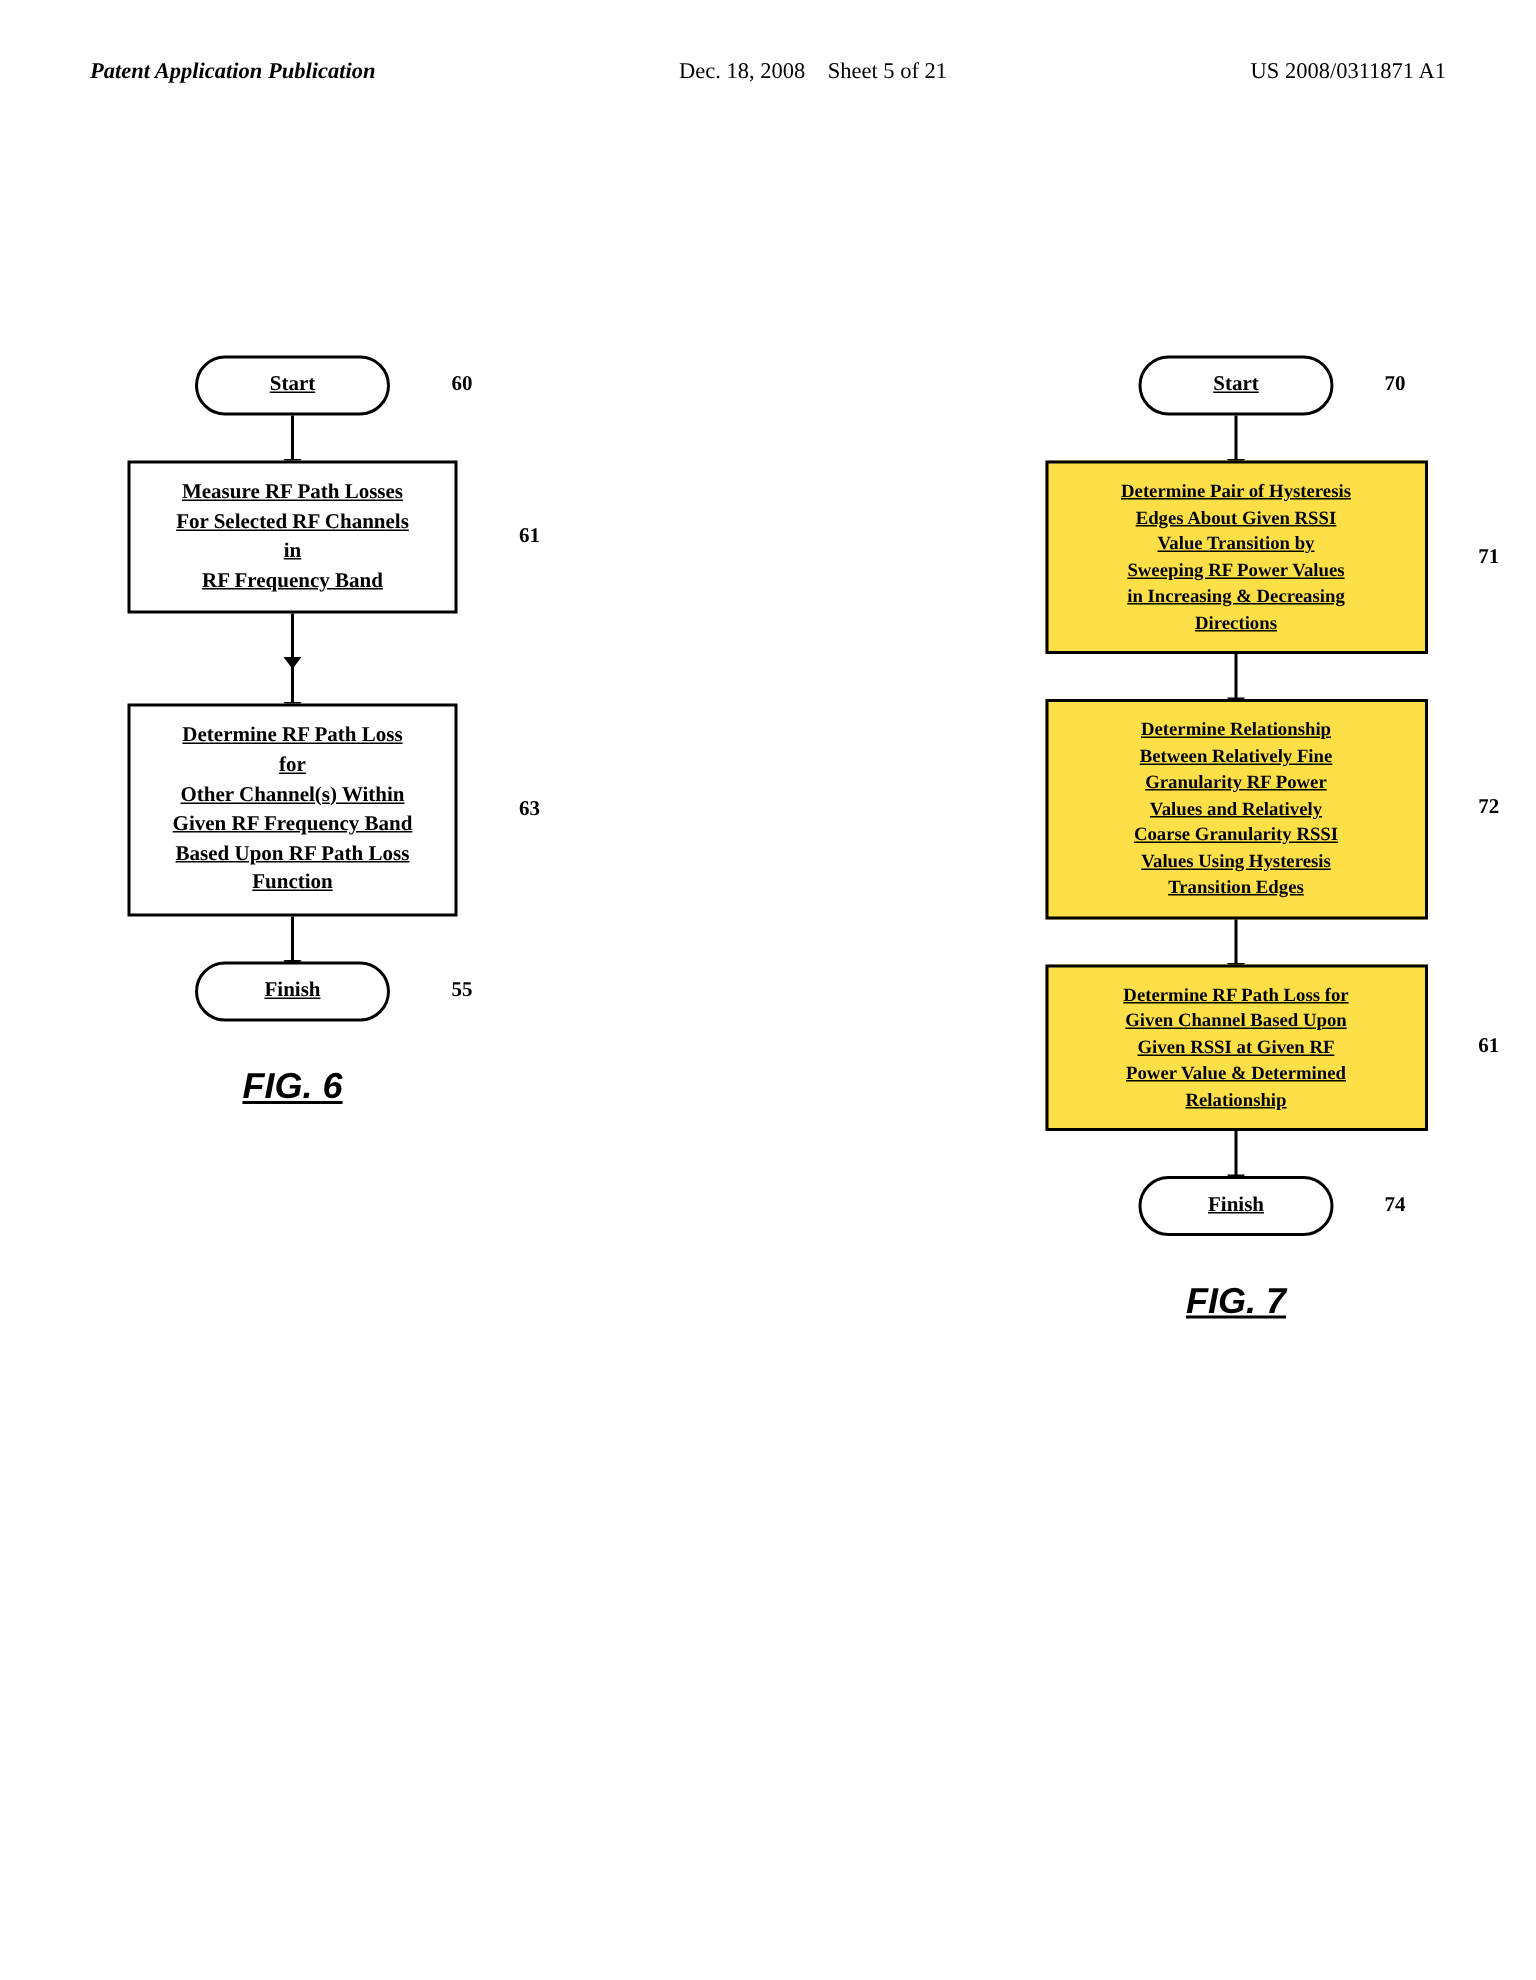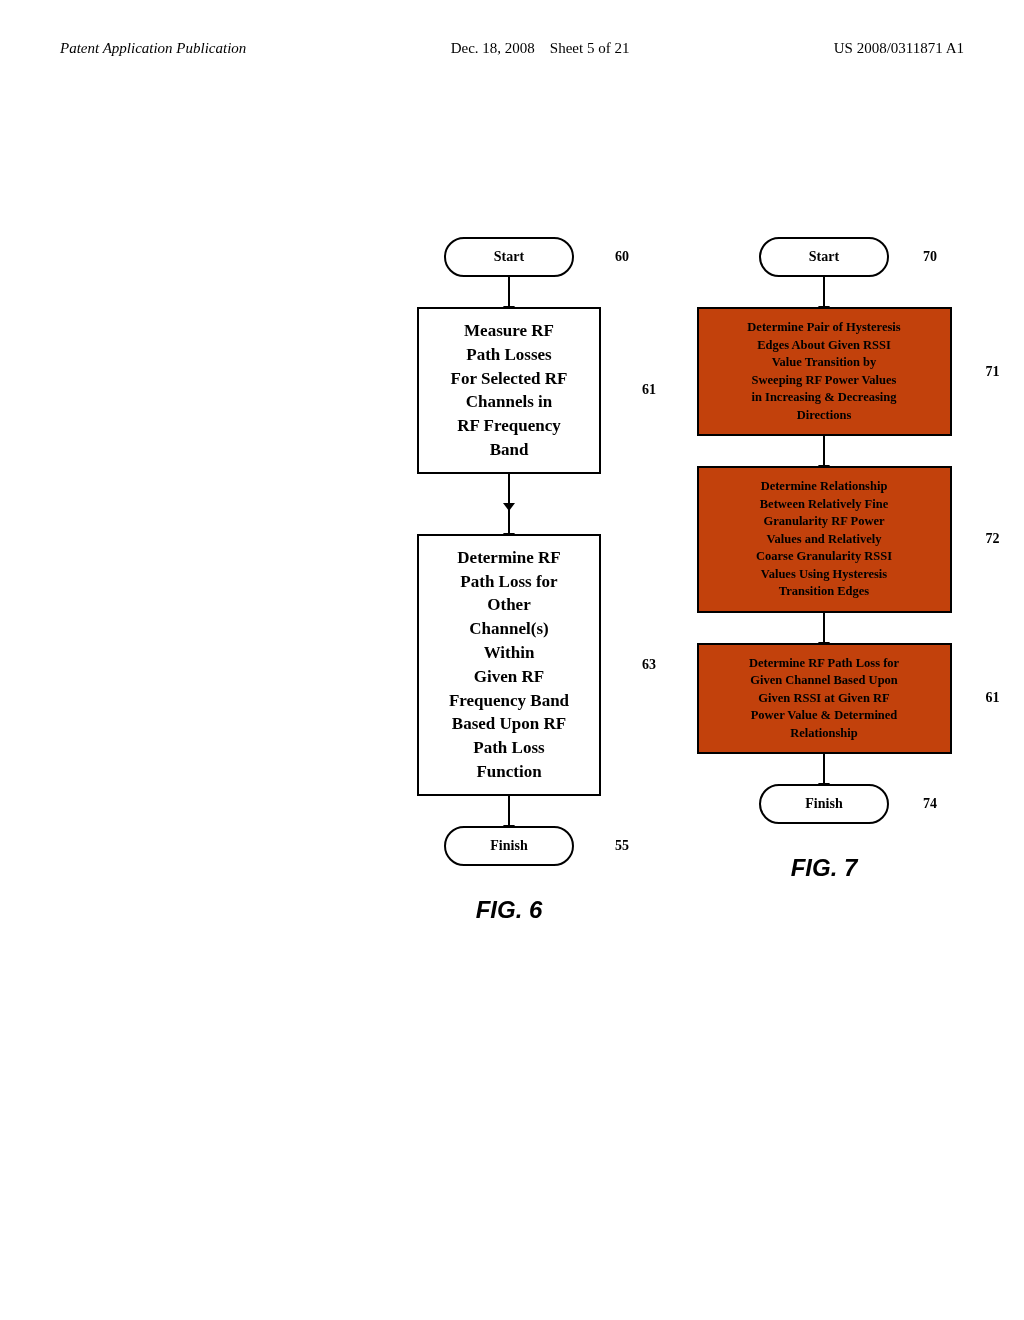--- a/index.html
+++ b/index.html
@@ -15,38 +15,39 @@
     
     .header {
       display: flex;
       justify-content: space-between;
       align-items: flex-start;
       padding: 40px 60px 0 60px;
       font-size: 15px;
     }
     .header-left {
       font-style: italic;
-      font-weight: normal;
+      font-weight: bold;
       font-size: 15px;
     }
     .header-center {
       text-align: center;
       font-size: 15px;
     }
     .header-right {
       font-size: 15px;
     }
 
     
     .content {
       display: flex;
-      justify-content: flex-end;
+      justify-content: space-between;
       align-items: flex-start;
       padding: 80px 40px 0 40px;
       margin-top: 100px;
+      text-decoration: underline;
     }
 
     
     .flowchart {
       display: flex;
       flex-direction: column;
       align-items: center;
       position: relative;
       width: 310px;
     }
@@ -61,33 +62,33 @@
       font-size: 14px;
       background: #fff;
       min-width: 130px;
     }
 
     .shape-rect {
       border: 2px solid #000;
       padding: 10px 28px;
       text-align: center;
       font-weight: bold;
-      font-size: 17px;
+      font-size: 14px;
       background: #fff;
-      width: 184px;
+      width: 220px;
       line-height: 1.4;
     }
 
     .shape-rect-wide {
       border: 2px solid #000;
       padding: 10px 14px;
       text-align: center;
       font-weight: bold;
       font-size: 12.5px;
-      background: #c2410c;
+      background: #fde047;
       width: 255px;
       line-height: 1.4;
     }
 
     
     .arrow-down {
       width: 2px;
       height: 30px;
       background: #000;
       position: relative;

